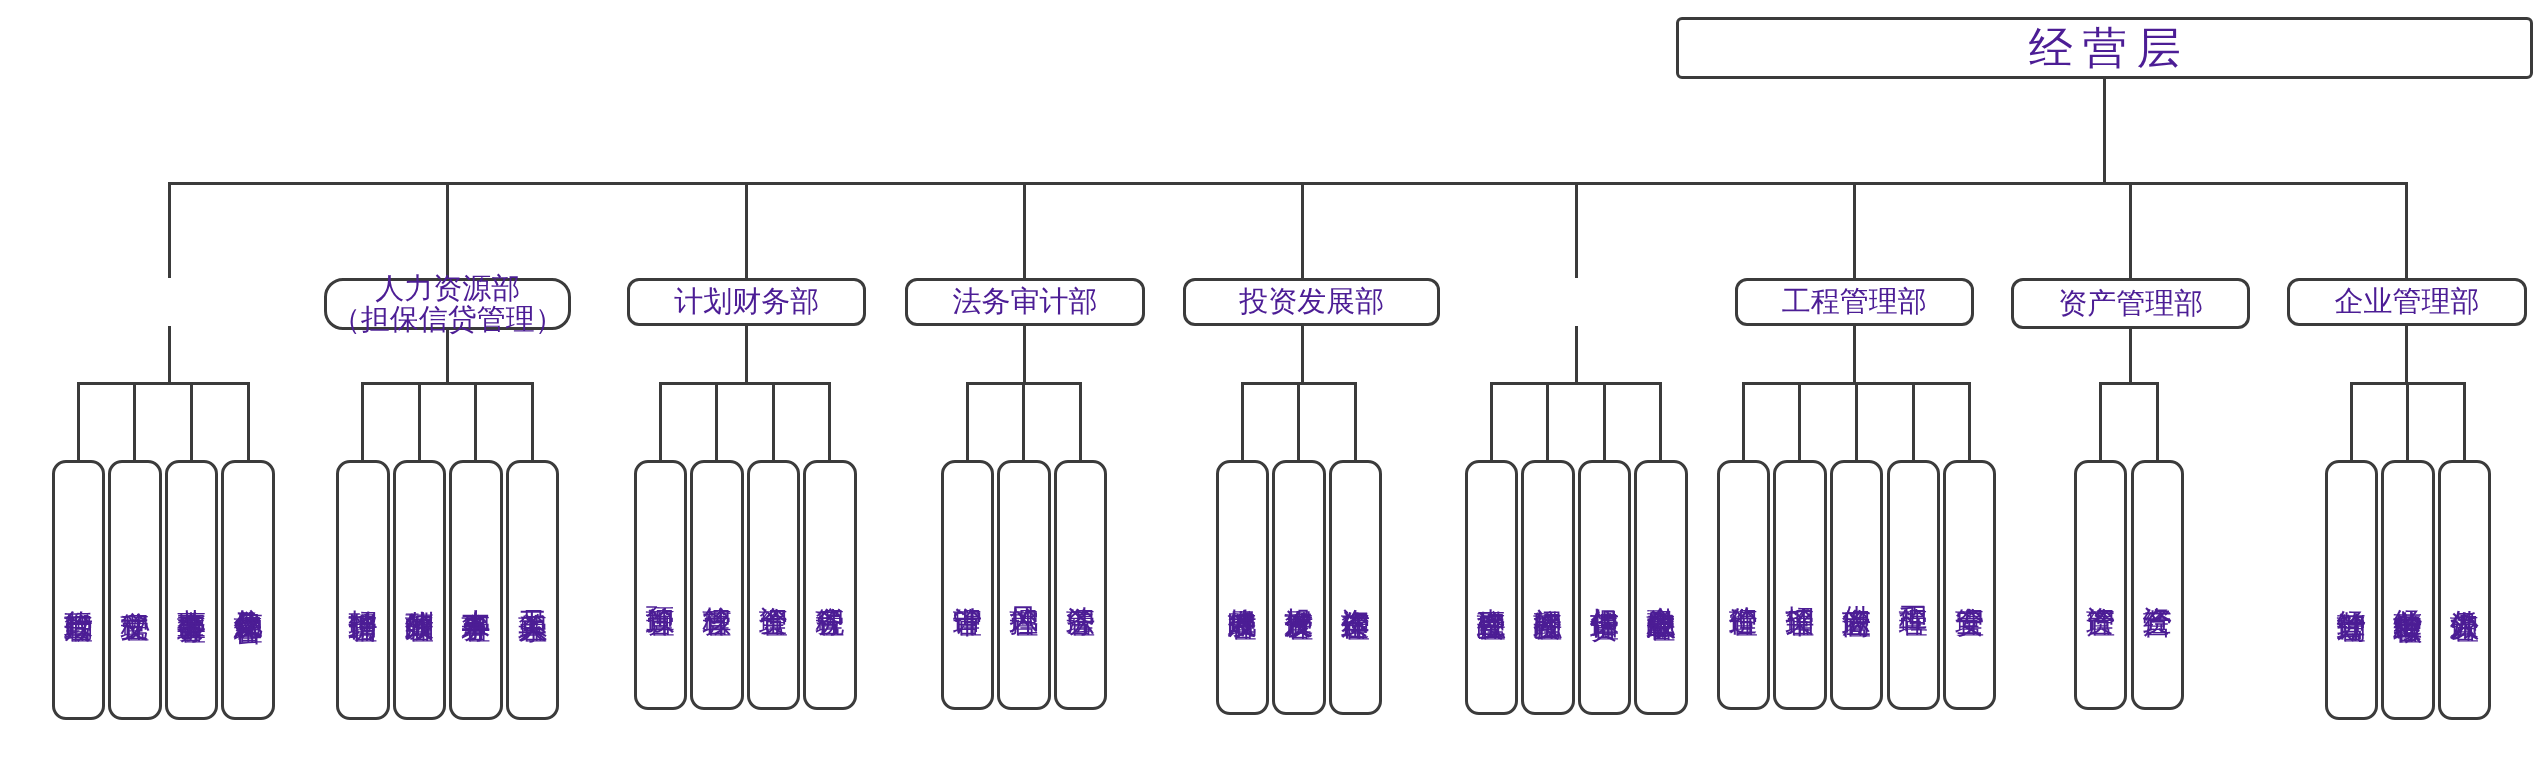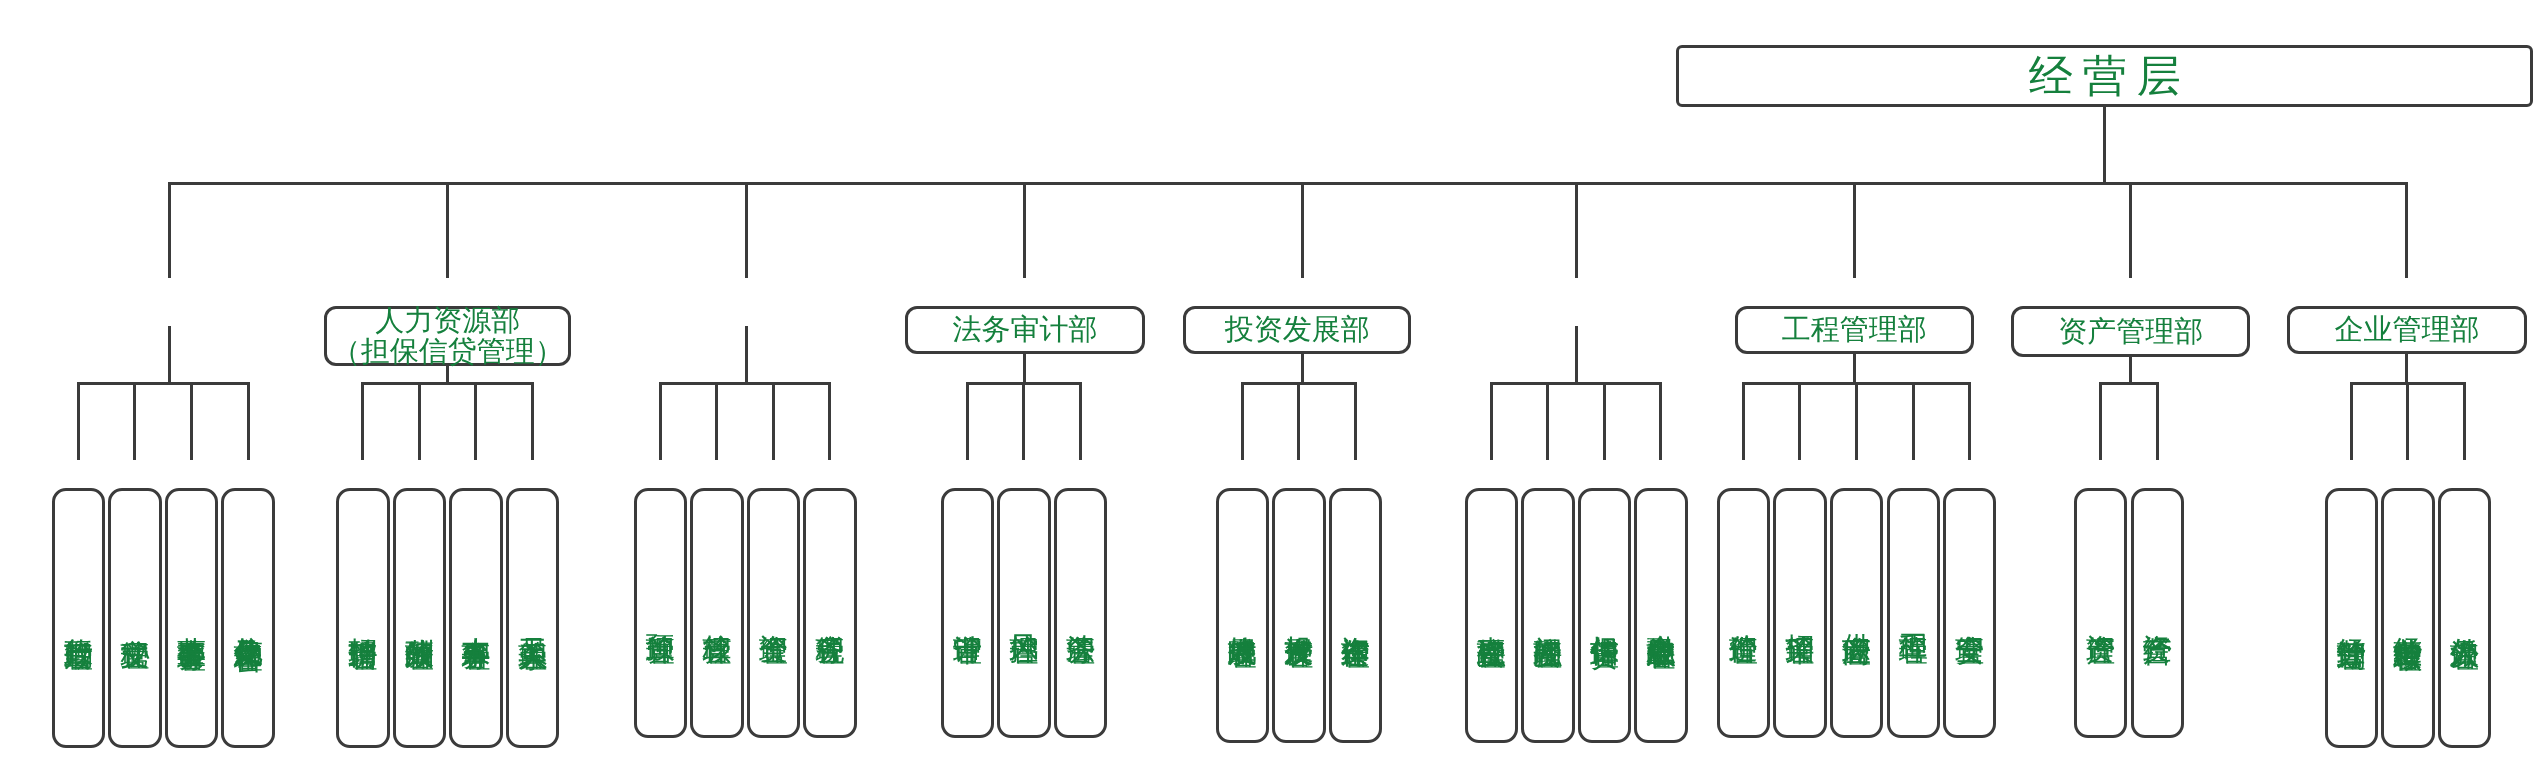--- a/index.html
+++ b/index.html
@@ -11,23 +11,22 @@
 
   .node{
     position:absolute;
     box-sizing:border-box;
     border:3px solid #3b3b3b;
     border-radius:12px;
     background:#ffffff;
     display:flex;
     align-items:center;
     justify-content:center;
-    color:#15803d;
+    color:#4c1d95;
     z-index:3;
-    margin-top:28px;
   }
   .node.root{
     border-radius:6px;
     font-size:44px;
     letter-spacing:10px;
     text-indent:10px;
   }
   .node.dept{
     font-size:29px;
     line-height:1.08;
@@ -72,35 +71,38 @@
     <div class="conn h" style="left: 78.4032px; top: 382px; width: 169.739px; height: 3px;"></div>
     <div class="conn v" style="left: 76.7866px; top: 382px; width: 3px; height: 78px;"></div>
     <div class="node leaf" style="left: 51.7299px; top: 460px; width: 53.3465px; height: 260px;">行政后勤管理</div>
     <div class="conn v" style="left: 133.366px; top: 382px; width: 3px; height: 78px;"></div>
     <div class="node leaf" style="left: 108.31px; top: 460px; width: 53.3465px; height: 260px;">文秘管理</div>
     <div class="conn v" style="left: 189.946px; top: 382px; width: 3px; height: 78px;"></div>
     <div class="node leaf" style="left: 164.889px; top: 460px; width: 53.3465px; height: 260px;">董监事会事务管理</div>
     <div class="conn v" style="left: 246.525px; top: 382px; width: 3px; height: 78px;"></div>
     <div class="node leaf" style="left: 221.469px; top: 460px; width: 53.3465px; height: 260px;">信息化及保密管理</div>
     <div class="conn v" style="left: 446.171px; top: 182px; width: 3px; height: 96px;"></div>
-    <div class="node dept" style="left: 324.12px; top: 278px; width: 247.334px; height: 60px;">
+    <div class="node dept" style="left: 324.12px; top: 278px; width: 247.334px; height: 52px; border-radius: 19px;">
       <span class="ln">人力资源部</span>
       <span class="ln">（担保信贷管理）</span>
     </div>
     <div class="conn v" style="left: 446.171px; top: 330px; width: 3px; height: 52px;"></div>
     <div class="conn h" style="left: 362.918px; top: 382px; width: 169.739px; height: 3px;"></div>
     <div class="conn v" style="left: 361.301px; top: 382px; width: 3px; height: 78px;"></div>
     <div class="node leaf" style="left: 336.245px; top: 460px; width: 53.3465px; height: 260px;">招聘培训管理</div>
     <div class="conn v" style="left: 417.881px; top: 382px; width: 3px; height: 78px;"></div>
     <div class="node leaf" style="left: 392.824px; top: 460px; width: 53.3465px; height: 260px;">薪酬绩效管理</div>
     <div class="conn v" style="left: 474.461px; top: 382px; width: 3px; height: 78px;"></div>
     <div class="node leaf" style="left: 449.404px; top: 460px; width: 53.3465px; height: 260px;">人事事务管理</div>
     <div class="conn v" style="left: 531.04px; top: 382px; width: 3px; height: 78px;"></div>
     <div class="node leaf" style="left: 505.983px; top: 460px; width: 53.3465px; height: 260px;">员工关系管理</div>
     <div class="conn v" style="left: 745.234px; top: 182px; width: 3px; height: 96px;"></div>
+    <div class="node dept" style="left: 627.225px; top: 278px; width: 239.251px; height: 48px;">
+      <span class="ln">计划财务部</span>
+    </div>
     <div class="conn v" style="left: 745.234px; top: 326px; width: 3px; height: 56px;"></div>
     <div class="conn h" style="left: 660.365px; top: 382px; width: 169.739px; height: 3px;"></div>
     <div class="conn v" style="left: 658.748px; top: 382px; width: 3px; height: 78px;"></div>
     <div class="node leaf" style="left: 633.692px; top: 460px; width: 53.3465px; height: 250px;">预算管理</div>
     <div class="conn v" style="left: 715.328px; top: 382px; width: 3px; height: 78px;"></div>
     <div class="node leaf" style="left: 690.271px; top: 460px; width: 53.3465px; height: 250px;">核算管理</div>
     <div class="conn v" style="left: 771.908px; top: 382px; width: 3px; height: 78px;"></div>
     <div class="node leaf" style="left: 746.851px; top: 460px; width: 53.3465px; height: 250px;">资金管理</div>
     <div class="conn v" style="left: 828.487px; top: 382px; width: 3px; height: 78px;"></div>
     <div class="node leaf" style="left: 803.431px; top: 460px; width: 53.3465px; height: 250px;">税务管理</div>
@@ -110,21 +112,21 @@
     </div>
     <div class="conn v" style="left: 1023.28px; top: 326px; width: 3px; height: 56px;"></div>
     <div class="conn h" style="left: 967.511px; top: 382px; width: 113.159px; height: 3px;"></div>
     <div class="conn v" style="left: 965.895px; top: 382px; width: 3px; height: 78px;"></div>
     <div class="node leaf" style="left: 940.838px; top: 460px; width: 53.3465px; height: 250px;">审计管理</div>
     <div class="conn v" style="left: 1022.47px; top: 382px; width: 3px; height: 78px;"></div>
     <div class="node leaf" style="left: 997.418px; top: 460px; width: 53.3465px; height: 250px;">风控管理</div>
     <div class="conn v" style="left: 1079.05px; top: 382px; width: 3px; height: 78px;"></div>
     <div class="node leaf" style="left: 1054px; top: 460px; width: 53.3465px; height: 250px;">法务管理</div>
     <div class="conn v" style="left: 1301.33px; top: 182px; width: 3px; height: 96px;"></div>
-    <div class="node dept" style="left: 1183.32px; top: 278px; width: 228px; height: 48px;">
+    <div class="node dept" style="left: 1183.32px; top: 278px; width: 257px; height: 48px;">
       <span class="ln">投资发展部</span>
     </div>
     <div class="conn v" style="left: 1301.33px; top: 326px; width: 3px; height: 56px;"></div>
     <div class="conn h" style="left: 1242.33px; top: 382px; width: 113.159px; height: 3px;"></div>
     <div class="conn v" style="left: 1240.71px; top: 382px; width: 3px; height: 78px;"></div>
     <div class="node leaf" style="left: 1215.65px; top: 460px; width: 53.3465px; height: 255px;">战略发展管理</div>
     <div class="conn v" style="left: 1297.29px; top: 382px; width: 3px; height: 78px;"></div>
     <div class="node leaf" style="left: 1272.23px; top: 460px; width: 53.3465px; height: 255px;">投资发展管理</div>
     <div class="conn v" style="left: 1353.87px; top: 382px; width: 3px; height: 78px;"></div>
     <div class="node leaf" style="left: 1328.81px; top: 460px; width: 53.3465px; height: 255px;">资本运作管理</div>

